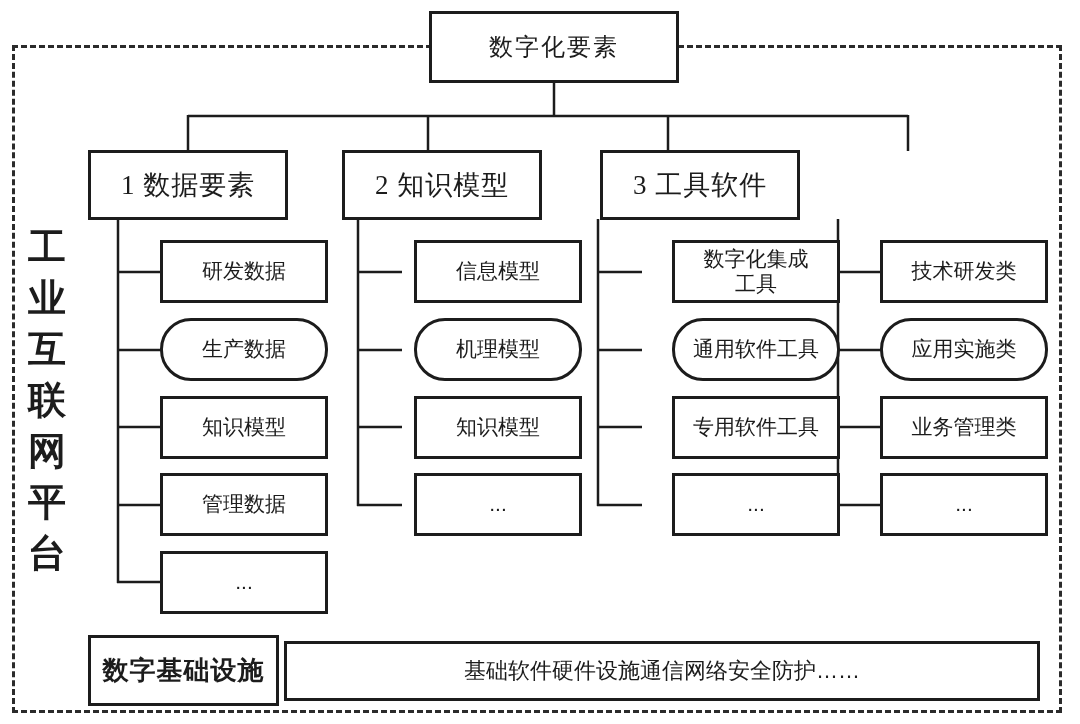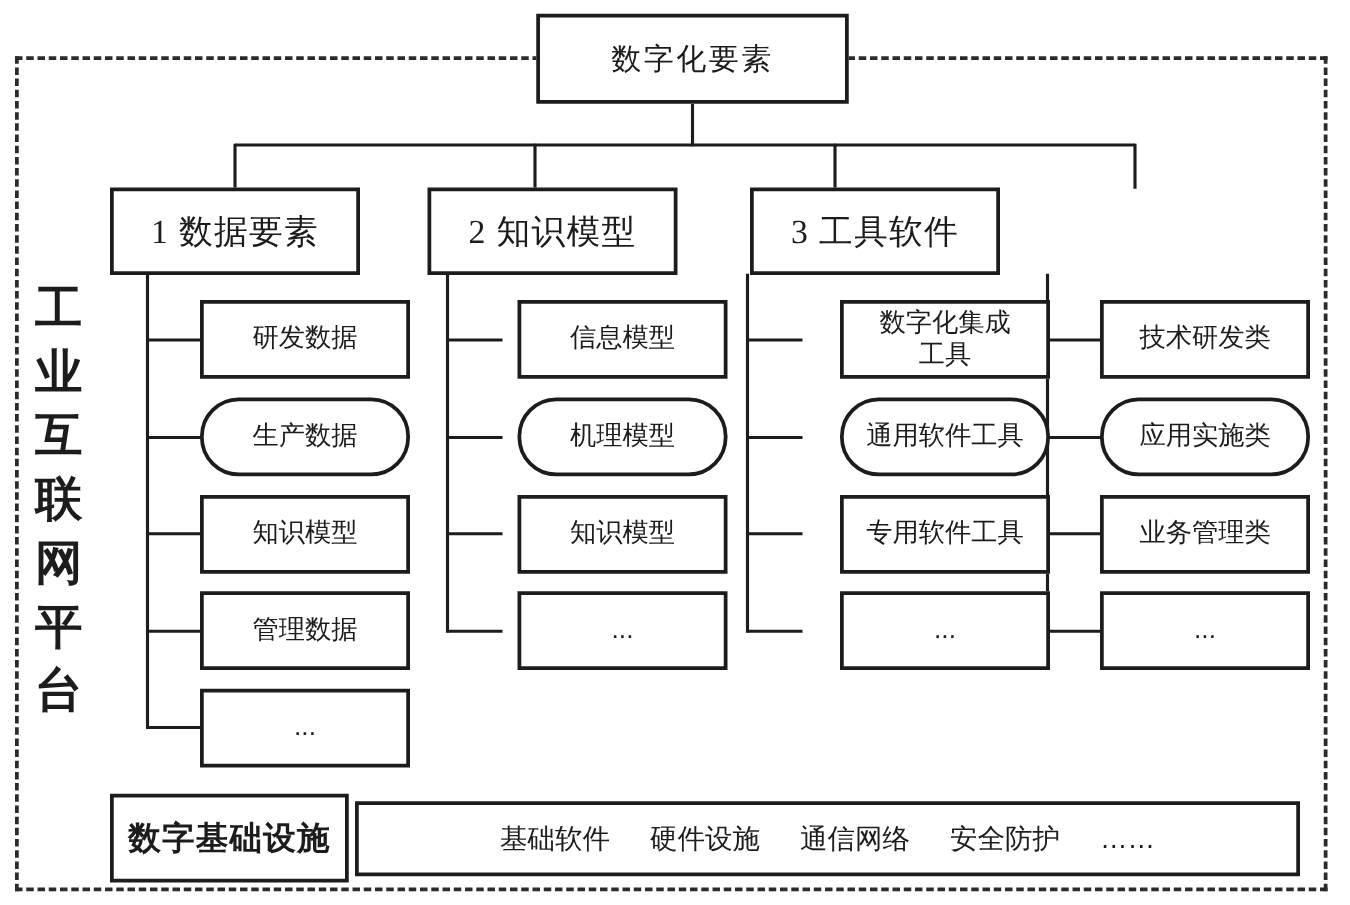--- a/index.html
+++ b/index.html
@@ -133,21 +133,20 @@
     left: 284px;
     top: 641px;
     width: 756px;
     height: 60px;
     background: #ffffff;
     border: 3px solid #1c1c1c;
     box-sizing: border-box;
     display: flex;
     align-items: center;
     justify-content: center;
-    gap: 32px;
     font-size: 22px;
     z-index: 3;
   }
 </style>
 </head>
 <body>
 
 <div class="stage">
 
   <div class="dashed-border"></div>

